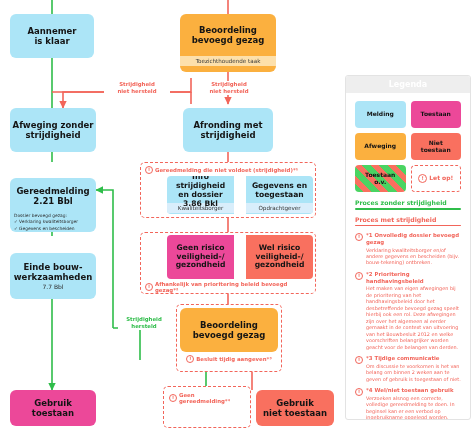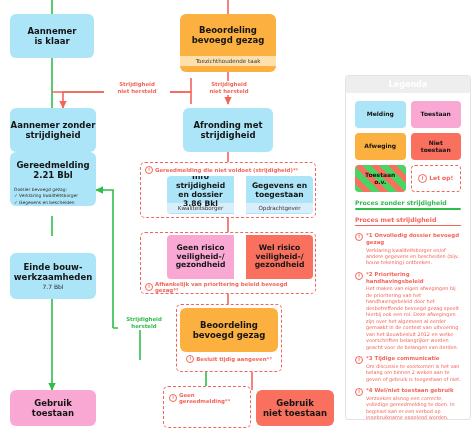--- a/index.html
+++ b/index.html
@@ -8,21 +8,21 @@
     font-family:"DejaVu Sans","Liberation Sans",sans-serif;
     -webkit-font-smoothing:antialiased;
   }
   #canvas{position:absolute;left:0;top:0;width:476px;height:428px;}
   .node{position:absolute;border-radius:6px;display:flex;flex-direction:column;
         align-items:center;justify-content:center;text-align:center;
         font-weight:bold;color:#141414;box-sizing:border-box;z-index:5;}
   .node .ttl{line-height:1.18;}
   .node .sub{font-weight:normal;font-size:6px;color:#2a2a2a;margin-top:1px;}
   .blue{background:#ace5f7;}
-  .green{background:#f9a8d4;}
+  .green{background:#ec4899;}
   .red{background:#f9705f;}
   .orange{background:#fbb03f;}
   .stripe{
     background:repeating-linear-gradient(45deg,#4ad462 0 6px,#f9705f 6px 12px);
   }
   .capsule{position:absolute;border-radius:6px;background:#ace5f7;z-index:5;
            box-sizing:border-box;overflow:hidden;}
   .capsule .head{display:flex;flex-direction:column;align-items:center;
                  justify-content:center;text-align:center;font-weight:bold;
                  color:#141414;}
@@ -132,30 +132,30 @@
   <div class="yellowfoot">Toezichthoudende taak</div>
 </div>
 
 <div class="edgelabel lblred" style="left:104px;top:81px;width:64px;white-space:pre-line">Strijdigheid
 niet hersteld</div>
 
 <div class="edgelabel lblred" style="left:196px;top:81px;width:64px;white-space:pre-line">Strijdigheid
 niet hersteld</div>
 
 <div class="node blue" style="left:10px;top:108px;width:86px;height:44px;font-size:8.5px;">
-  <div class="ttl" style="white-space:pre-line">Aannemer zonder
+  <div class="ttl" style="white-space:pre-line">Afweging zonder
 strijdigheid</div>
 </div>
 
 <div class="node blue" style="left:183px;top:108px;width:90px;height:44px;font-size:8.5px;">
   <div class="ttl" style="white-space:pre-line">Afronding met
 strijdigheid</div>
 </div>
 
-<div class="capsule" style="left:10px;top:152px;width:86px;height:54px;">
+<div class="capsule" style="left:10px;top:178px;width:86px;height:54px;">
   <div class="head" style="height:30px;font-size:8.5px;padding-top:3px;">
     <div class="ttl">Gereedmelding</div>
     <div class="sub">2.21 Bbl</div>
   </div>
   <div style="font-size:4.4px;color:#2b2b2b;line-height:1.45;padding:2px 4px;white-space:pre-line;">Dossier bevoegd gezag:
 ✓ Verklaring kwaliteitsborger
 ✓ Gegevens en bescheiden</div>
 </div>
 
 <div class="node blue" style="left:10px;top:236px;width:86px;height:46px;font-size:8.5px;margin-top:17px;">

